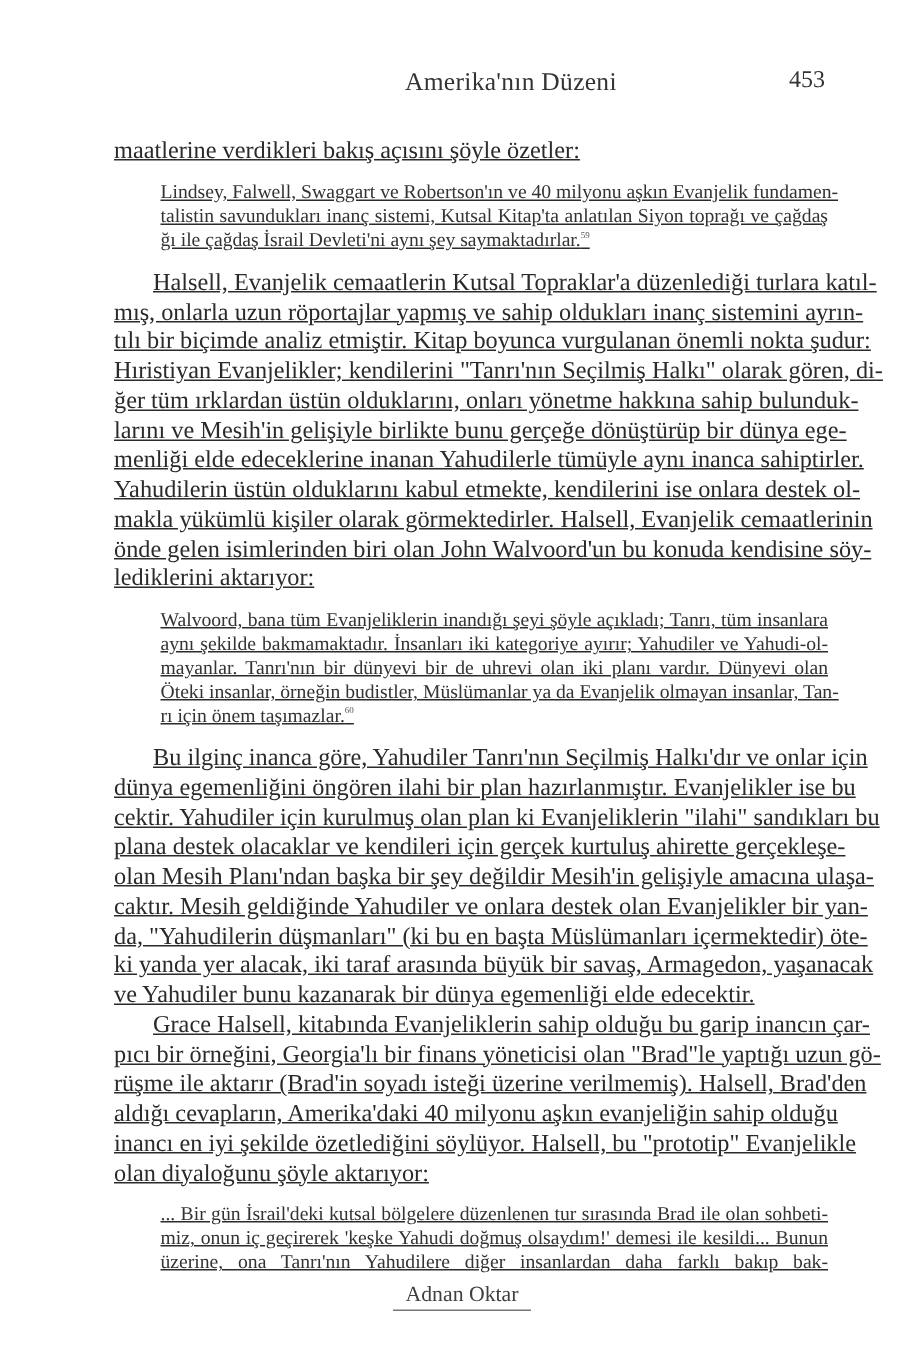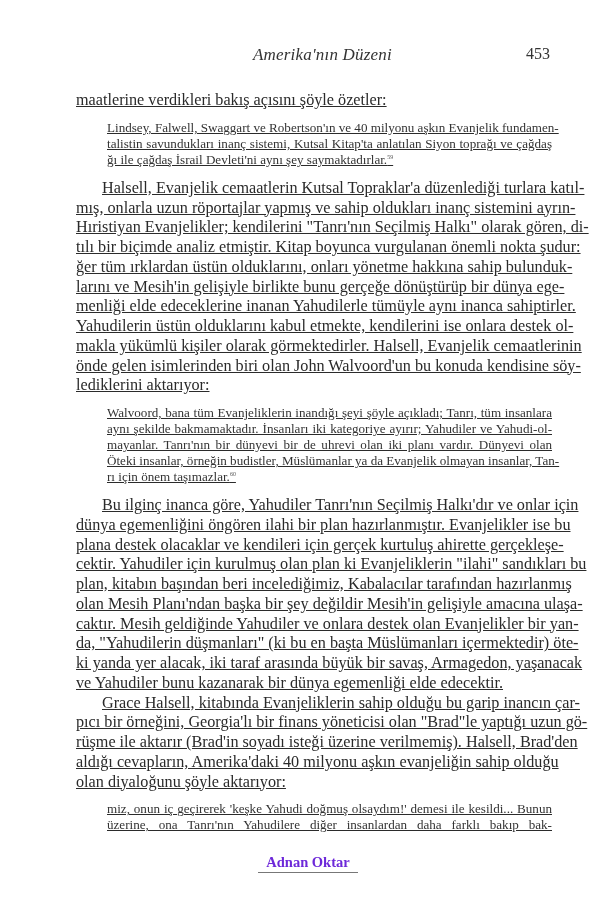--- a/index.html
+++ b/index.html
@@ -1,38 +1,38 @@
 <!DOCTYPE html>
 <html><head>
 <meta charset="utf-8">
 <style>
   html, body { margin:0; padding:0; background:#ffffff; }
   body { width:616px; height:912px; position:relative; overflow:hidden;
          font-family:"DejaVu Serif","Liberation Serif",serif; color:#2b2b2b; }
   .page { position:absolute; left:0; top:0; width:616px; height:912px; background:#fff; }
   .running-head { position:absolute; top:45px; left:0; width:616px; height:24px; }
-  .running-title { position:absolute; left:253px; top:0; font-family:"Liberation Serif",serif;
-                   font-style:italic; font-size:17px; color:#333; letter-spacing:0.2px; }
+  .running-title { position:absolute; left:270px; top:0; font-family:"Liberation Serif",serif;
+                   font-size:17px; color:#333; letter-spacing:0.2px; }
   .page-number { position:absolute; left:526px; top:0; font-family:"Liberation Serif",serif;
                  font-size:16px; color:#333; }
   .body { position:absolute; left:76px; top:91px; width:476px;text-decoration:underline; }
   .line { display:block; white-space:nowrap; font-family:"Liberation Serif",serif;
           font-size:16.2px; height:19.75px; line-height:19.75px; text-align:justify;
           text-align-last:justify; color:#2a2a2a; }
   .line.last { text-align-last:left; }
   .line.indent { padding-left:26px; }
   .quote { margin:9px 0 11px 31px; width:445px; }
   .qline { display:block; white-space:nowrap; font-family:"Liberation Serif",serif;
            font-size:13.1px; height:16px; line-height:16px; text-align:justify;
            text-align-last:justify; color:#333; }
   .qline.last { text-align-last:left; }
   sup.fn { font-size:6px; vertical-align:super; line-height:0; color:#555; }
   .footer { position:absolute; top:852px; left:0; width:616px; text-align:center; }
   .footer-author { display:inline-block; font-family:"Liberation Serif",serif; font-size:14.5px;
-                   color:#6d28d9; padding:0 8px 1px 8px; border-bottom:1px solid #777;font-weight:bold; }
+                   color:#404040; padding:0 8px 1px 8px; border-bottom:1px solid #777; }
 </style>
 </head>
 <body>
 
 <div class="page">
 
   <div class="running-head">
     <span class="running-title">Amerika'nın Düzeni</span>
     <span class="page-number">453</span>
   </div>
@@ -45,61 +45,62 @@
 
     <div class="quote">
       <span class="qline">Lindsey, Falwell, Swaggart ve Robertson'ın ve 40 milyonu aşkın Evanjelik fundamen-</span>
       <span class="qline">talistin savundukları inanç sistemi, Kutsal Kitap'ta anlatılan Siyon toprağı ve çağdaş</span>
       <span class="qline last"><span>ğı ile çağdaş İsrail Devleti'ni aynı şey saymaktadırlar.</span><sup class="fn">59</sup></span>
     </div>
 
     <p style="margin:0">
       <span class="line indent">Halsell, Evanjelik cemaatlerin Kutsal Topraklar'a düzenlediği turlara katıl-</span>
       <span class="line">mış, onlarla uzun röportajlar yapmış ve sahip oldukları inanç sistemini ayrın-</span>
+      <span class="line">tılı bir biçimde analiz etmiştir. Kitap boyunca vurgulanan önemli nokta şudur:</span>
       <span class="line">Hıristiyan Evanjelikler; kendilerini "Tanrı'nın Seçilmiş Halkı" olarak gören, di-</span>
-      <span class="line">tılı bir biçimde analiz etmiştir. Kitap boyunca vurgulanan önemli nokta şudur:</span>
       <span class="line">ğer tüm ırklardan üstün olduklarını, onları yönetme hakkına sahip bulunduk-</span>
       <span class="line">larını ve Mesih'in gelişiyle birlikte bunu gerçeğe dönüştürüp bir dünya ege-</span>
       <span class="line">menliği elde edeceklerine inanan Yahudilerle tümüyle aynı inanca sahiptirler.</span>
       <span class="line">Yahudilerin üstün olduklarını kabul etmekte, kendilerini ise onlara destek ol-</span>
       <span class="line">makla yükümlü kişiler olarak görmektedirler. Halsell, Evanjelik cemaatlerinin</span>
       <span class="line">önde gelen isimlerinden biri olan John Walvoord'un bu konuda kendisine söy-</span>
       <span class="line last">lediklerini aktarıyor:</span>
     </p>
 
     <div class="quote">
       <span class="qline">Walvoord, bana tüm Evanjeliklerin inandığı şeyi şöyle açıkladı; Tanrı, tüm insanlara</span>
       <span class="qline">aynı şekilde bakmamaktadır. İnsanları iki kategoriye ayırır; Yahudiler ve Yahudi-ol-</span>
       <span class="qline">mayanlar. Tanrı'nın bir dünyevi bir de uhrevi olan iki planı vardır. Dünyevi olan</span>
       <span class="qline">Öteki insanlar, örneğin budistler, Müslümanlar ya da Evanjelik olmayan insanlar, Tan-</span>
       <span class="qline last"><span>rı için önem taşımazlar.</span><sup class="fn">60</sup></span>
     </div>
 
     <p style="margin:0">
       <span class="line indent">Bu ilginç inanca göre, Yahudiler Tanrı'nın Seçilmiş Halkı'dır ve onlar için</span>
       <span class="line">dünya egemenliğini öngören ilahi bir plan hazırlanmıştır. Evanjelikler ise bu</span>
+      <span class="line">cektir. Yahudiler için kurulmuş olan plan ki Evanjeliklerin "ilahi" sandıkları bu</span>
       <span class="line">plana destek olacaklar ve kendileri için gerçek kurtuluş ahirette gerçekleşe-</span>
-      <span class="line">cektir. Yahudiler için kurulmuş olan plan ki Evanjeliklerin "ilahi" sandıkları bu</span>
-      <span class="line">plan, kitabın başından beri incelediğimiz, Kabalacılar tarafından hazırlanmış</span>
       <span class="line">olan Mesih Planı'ndan başka bir şey değildir Mesih'in gelişiyle amacına ulaşa-</span>
       <span class="line">caktır. Mesih geldiğinde Yahudiler ve onlara destek olan Evanjelikler bir yan-</span>
       <span class="line">da, "Yahudilerin düşmanları" (ki bu en başta Müslümanları içermektedir) öte-</span>
       <span class="line">ki yanda yer alacak, iki taraf arasında büyük bir savaş, Armagedon, yaşanacak</span>
       <span class="line last">ve Yahudiler bunu kazanarak bir dünya egemenliği elde edecektir.</span>
     </p>
 
     <p style="margin:0">
       <span class="line indent">Grace Halsell, kitabında Evanjeliklerin sahip olduğu bu garip inancın çar-</span>
       <span class="line">pıcı bir örneğini, Georgia'lı bir finans yöneticisi olan "Brad"le yaptığı uzun gö-</span>
       <span class="line">rüşme ile aktarır (Brad'in soyadı isteği üzerine verilmemiş). Halsell, Brad'den</span>
       <span class="line">aldığı cevapların, Amerika'daki 40 milyonu aşkın evanjeliğin sahip olduğu</span>
+      <span class="line">inancı en iyi şekilde özetlediğini söylüyor. Halsell, bu "prototip" Evanjelikle</span>
       <span class="line last">olan diyaloğunu şöyle aktarıyor:</span>
     </p>
 
     <div class="quote">
+      <span class="qline">... Bir gün İsrail'deki kutsal bölgelere düzenlenen tur sırasında Brad ile olan sohbeti-</span>
       <span class="qline">miz, onun iç geçirerek 'keşke Yahudi doğmuş olsaydım!' demesi ile kesildi... Bunun</span>
       <span class="qline">üzerine, ona Tanrı'nın Yahudilere diğer insanlardan daha farklı bakıp bak-</span>
     </div>
 
   </div>
 
   <div class="footer">
     <span class="footer-author">Adnan Oktar</span>
   </div>
 

